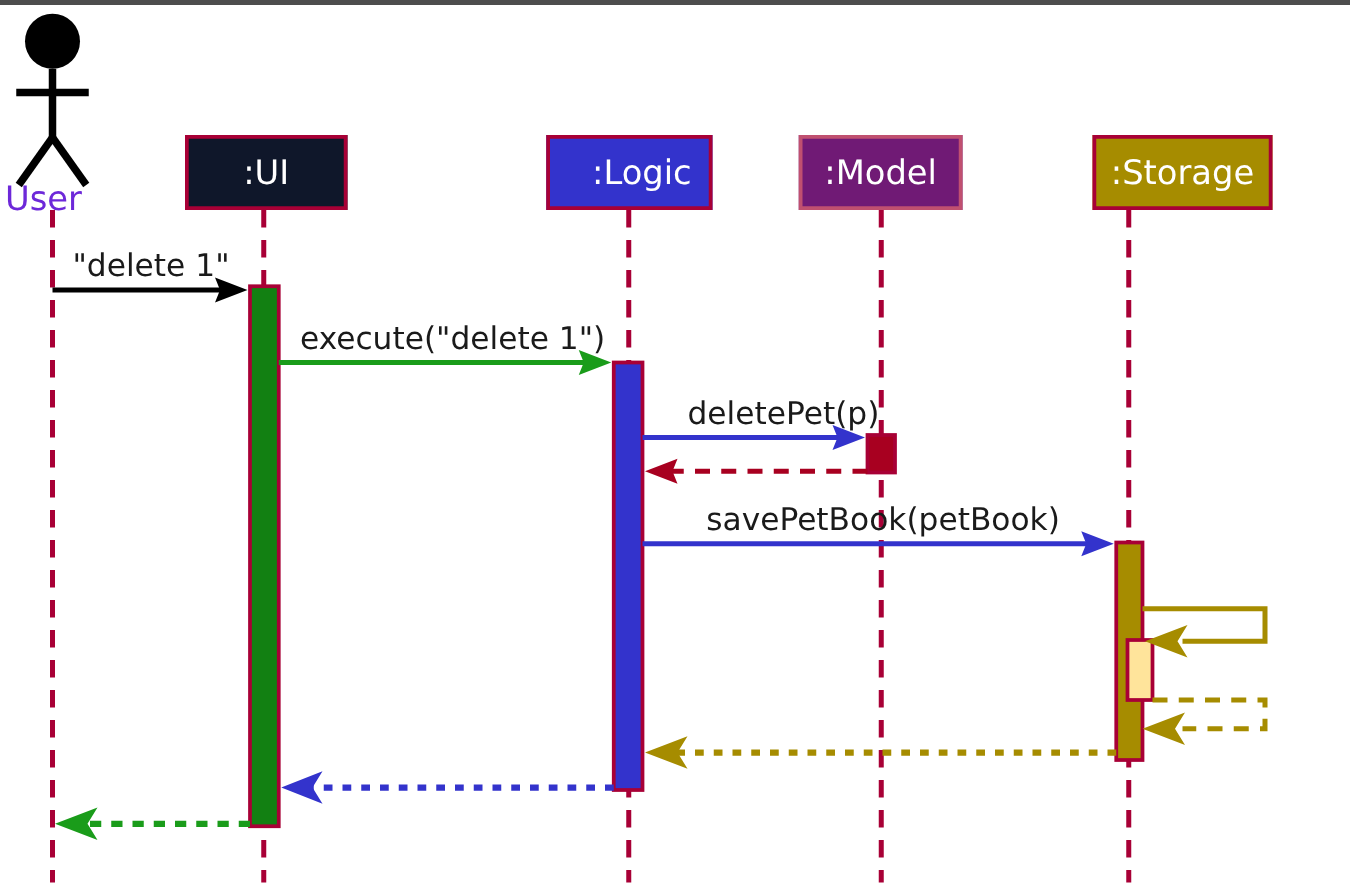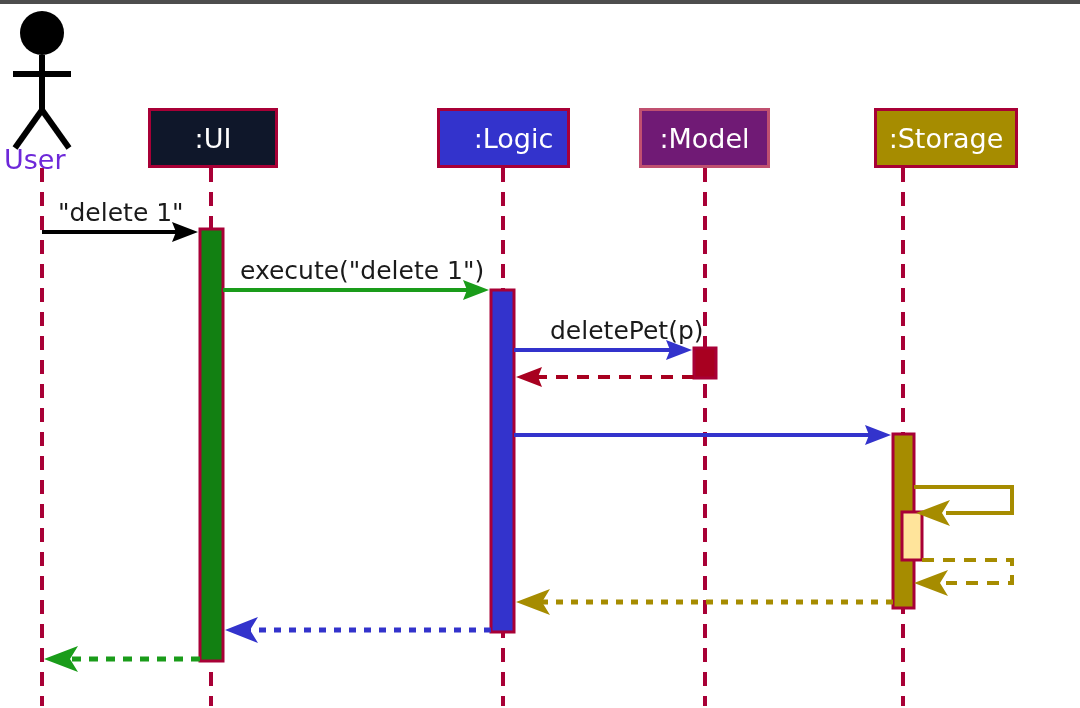--- a/index.html
+++ b/index.html
@@ -158,15 +158,16 @@
   <div class="participant-box" style="left:830px; top:108px; width:144px; height:60px; background:#a68c00;margin-left:44px;">
     <span>:Storage</span>
   </div>
 
   <div class="msg-label" style="left:58px; top:198px;">"delete 1"</div>
 
   <div class="msg-label" style="left:240px; top:256px;">execute("delete 1")</div>
 
   <div class="msg-label" style="left:550px; top:316px;">deletePet(p)</div>
 
+  <div class="msg-label" style="left:565px; top:401px;">savePetBook(petBook)</div>
 
 
 </div>
 
 </body></html>

